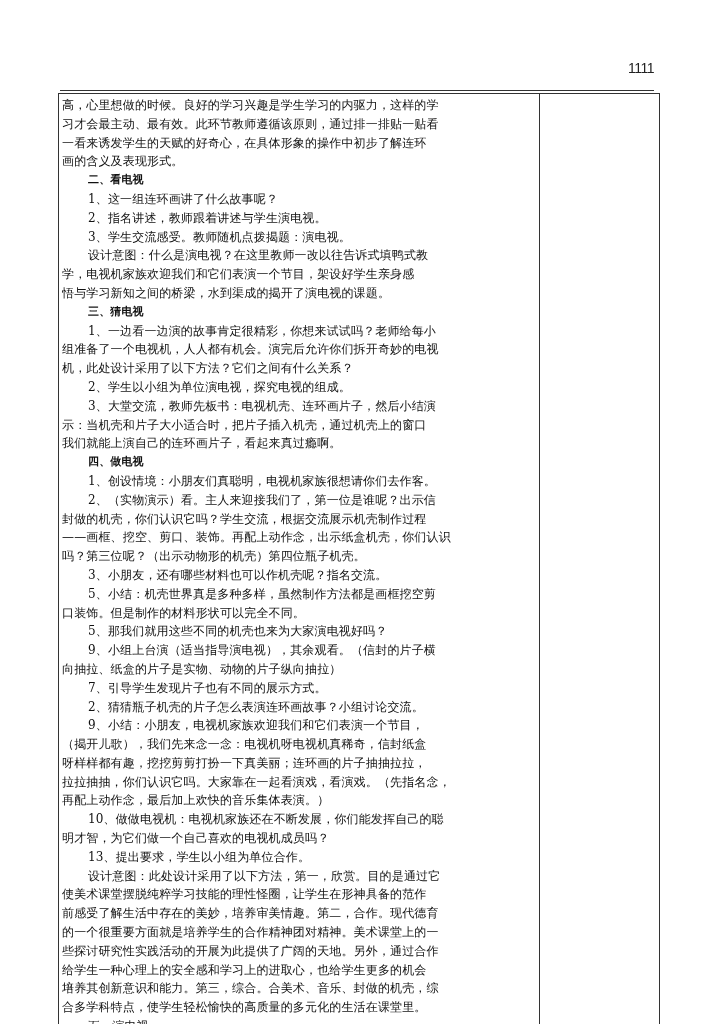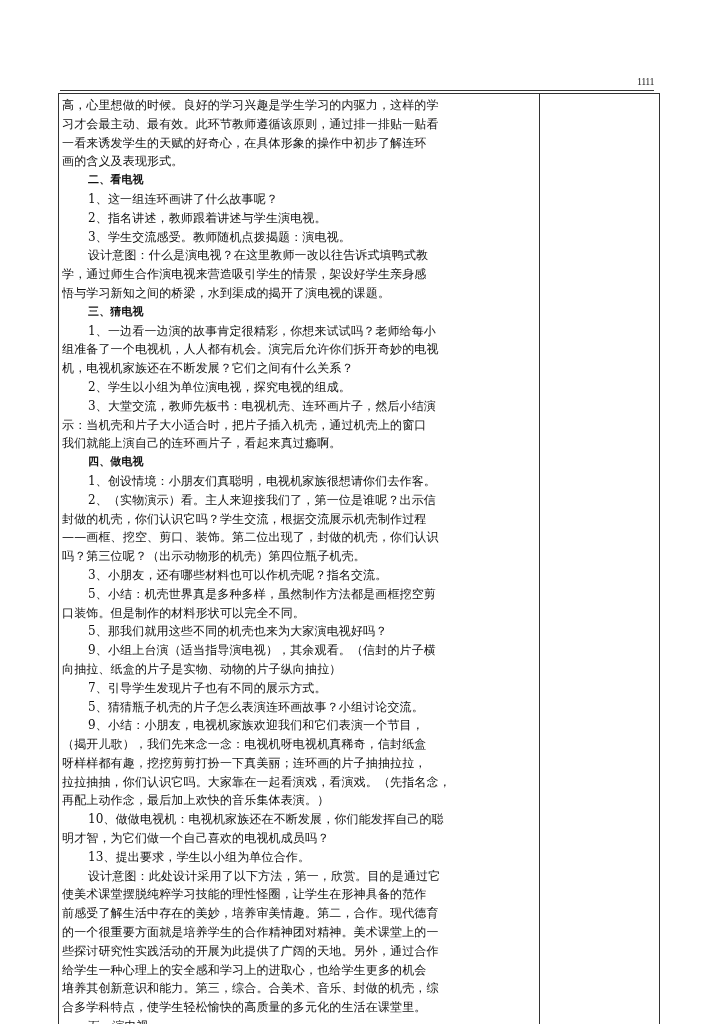--- a/index.html
+++ b/index.html
@@ -1,19 +1,19 @@
 <!DOCTYPE html>
 <html><head>
 <meta charset="utf-8">
 <style>
   html, body { margin:0; padding:0; background:#ffffff; }
   body { width:724px; height:1024px; position:relative; overflow:hidden;
          font-family:"DejaVu Serif","Liberation Serif",serif; color:#111; }
-  .page-header-num { position:absolute; right:70px; top:76px; font-size:10px; color:#222;
-         font-family:Liberation Serif, serif; letter-spacing:-0.5px; }
+  .page-header-num { position:absolute; right:70px; top:60px; font-size:14px; color:#222;
+         font-family:Liberation Sans, sans-serif; letter-spacing:-0.5px; }
   .header-rule { position:absolute; left:60px; top:90px; width:594px; height:0;
          border-top:1.5px solid #333; }
   table.lesson { position:absolute; left:58px; top:93px; width:595px; height:842px;
          border-collapse:collapse; table-layout:fixed; }
   table.lesson td { border:1px solid #333; vertical-align:top; padding:2px 3px 0 3px; }
   td.main-col { width:474px; }
   td.side-col { width:113px; }
   .line { font-size:12px; line-height:18.8px; white-space:nowrap; overflow:hidden; letter-spacing:0.15px; }
   .indent { padding-left:26px; }
   .heading { font-weight:bold; font-family:"DejaVu Sans","Liberation Sans",sans-serif; font-size:11px; }
@@ -33,44 +33,44 @@
       <div id="lines">
             <div class="line">高，心里想做的时候。良好的学习兴趣是学生学习的内驱力，这样的学</div>
             <div class="line">习才会最主动、最有效。此环节教师遵循该原则，通过排一排贴一贴看</div>
             <div class="line">一看来诱发学生的天赋的好奇心，在具体形象的操作中初步了解连环</div>
             <div class="line">画的含义及表现形式。</div>
             <div class="line indent heading">二、看电视</div>
             <div class="line indent">1、这一组连环画讲了什么故事呢？</div>
             <div class="line indent">2、指名讲述，教师跟着讲述与学生演电视。</div>
             <div class="line indent">3、学生交流感受。教师随机点拨揭题：演电视。</div>
             <div class="line indent">设计意图：什么是演电视？在这里教师一改以往告诉式填鸭式教</div>
-            <div class="line">学，通过师生合作演电视来营造吸引学生的情景，架设好学生亲身感</div>
+            <div class="line">学，电视机家族欢迎我们和它们表演一个节目，架设好学生亲身感</div>
             <div class="line">悟与学习新知之间的桥梁，水到渠成的揭开了演电视的课题。</div>
             <div class="line indent heading">三、猜电视</div>
             <div class="line indent">1、一边看一边演的故事肯定很精彩，你想来试试吗？老师给每小</div>
             <div class="line">组准备了一个电视机，人人都有机会。演完后允许你们拆开奇妙的电视</div>
-            <div class="line">机，电视机家族还在不断发展？它们之间有什么关系？</div>
+            <div class="line">机，此处设计采用了以下方法？它们之间有什么关系？</div>
             <div class="line indent">2、学生以小组为单位演电视，探究电视的组成。</div>
             <div class="line indent">3、大堂交流，教师先板书：电视机壳、连环画片子，然后小结演</div>
             <div class="line">示：当机壳和片子大小适合时，把片子插入机壳，通过机壳上的窗口</div>
             <div class="line">我们就能上演自己的连环画片子，看起来真过瘾啊。</div>
             <div class="line indent heading">四、做电视</div>
             <div class="line indent">1、创设情境：小朋友们真聪明，电视机家族很想请你们去作客。</div>
             <div class="line indent">2、（实物演示）看。主人来迎接我们了，第一位是谁呢？出示信</div>
             <div class="line">封做的机壳，你们认识它吗？学生交流，根据交流展示机壳制作过程</div>
-            <div class="line">——画框、挖空、剪口、装饰。第二位出现了，封做的机壳，你们认识</div>
+            <div class="line">——画框、挖空、剪口、装饰。再配上动作念，出示纸盒机壳，你们认识</div>
             <div class="line">吗？第三位呢？（出示动物形的机壳）第四位瓶子机壳。</div>
             <div class="line indent">3、小朋友，还有哪些材料也可以作机壳呢？指名交流。</div>
             <div class="line indent">5、小结：机壳世界真是多种多样，虽然制作方法都是画框挖空剪</div>
             <div class="line">口装饰。但是制作的材料形状可以完全不同。</div>
             <div class="line indent">5、那我们就用这些不同的机壳也来为大家演电视好吗？</div>
             <div class="line indent">9、小组上台演（适当指导演电视），其余观看。（信封的片子横</div>
             <div class="line">向抽拉、纸盒的片子是实物、动物的片子纵向抽拉）</div>
             <div class="line indent">7、引导学生发现片子也有不同的展示方式。</div>
-            <div class="line indent">5、猜猜瓶子机壳的片子怎么表演连环画故事？小组讨论交流。</div>
+            <div class="line indent">2、猜猜瓶子机壳的片子怎么表演连环画故事？小组讨论交流。</div>
             <div class="line indent">9、小结：小朋友，电视机家族欢迎我们和它们表演一个节目，</div>
             <div class="line">（揭开儿歌），我们先来念一念：电视机呀电视机真稀奇，信封纸盒</div>
             <div class="line">呀样样都有趣，挖挖剪剪打扮一下真美丽；连环画的片子抽抽拉拉，</div>
             <div class="line">拉拉抽抽，你们认识它吗。大家靠在一起看演戏，看演戏。（先指名念，</div>
             <div class="line">再配上动作念，最后加上欢快的音乐集体表演。）</div>
             <div class="line indent">10、做做电视机：电视机家族还在不断发展，你们能发挥自己的聪</div>
             <div class="line">明才智，为它们做一个自己喜欢的电视机成员吗？</div>
             <div class="line indent">13、提出要求，学生以小组为单位合作。</div>
             <div class="line indent">设计意图：此处设计采用了以下方法，第一，欣赏。目的是通过它</div>
             <div class="line">使美术课堂摆脱纯粹学习技能的理性怪圈，让学生在形神具备的范作</div>

